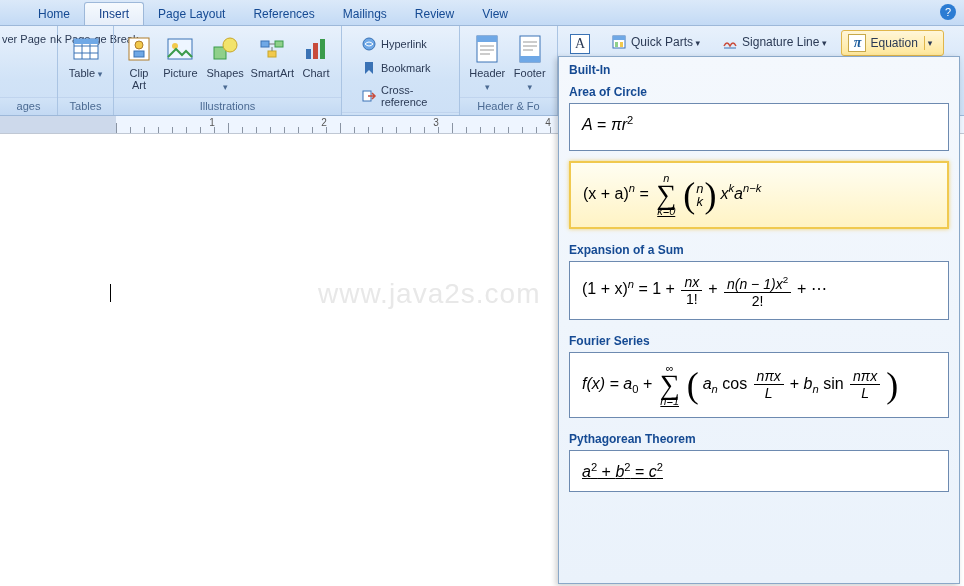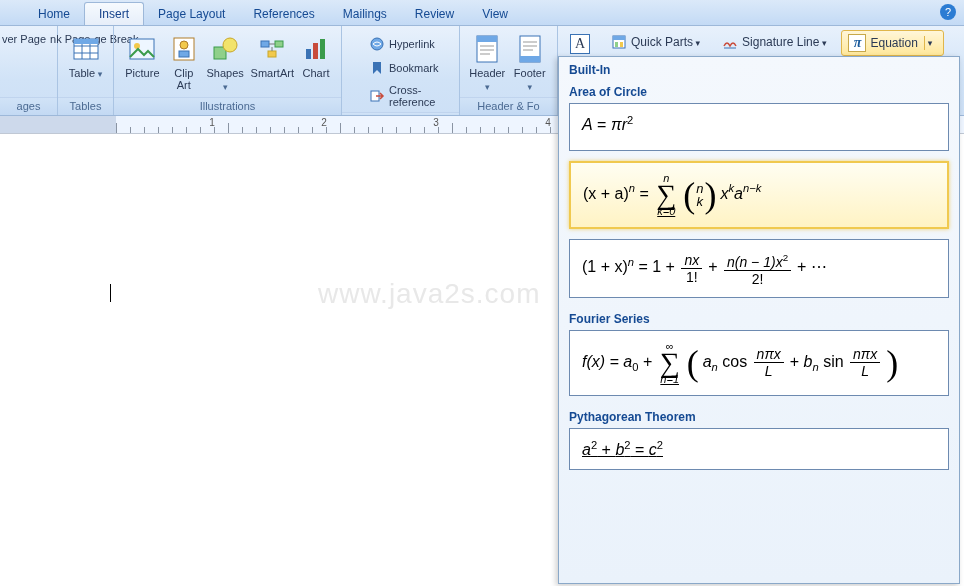--- a/index.html
+++ b/index.html
@@ -15,21 +15,21 @@
   .ribbon-body { height:90px; background:linear-gradient(#e8f1fc,#d1e3f7 60%,#cde0f6); border-bottom:1px solid #9db8d9; display:flex; position:relative; overflow:hidden; }
   .ribbon-group { border-right:1px solid #aac4e3; display:flex; flex-direction:column; }
   .group-content { flex:1; display:flex; align-items:flex-start; padding:4px 6px 0 6px; }
   .group-label { font-size:11px; color:#4b6a92; text-align:center; padding:2px 0 3px 0; background:linear-gradient(#d1e3f7,#c3d9f3); border-top:1px solid #c0d4ee; white-space:nowrap; overflow:hidden; }
 
   .big-btn { display:flex; flex-direction:column; align-items:center; justify-content:flex-start; width:48px; text-align:center; font-size:11px; color:#2b3a55; cursor:pointer; padding:2px 2px; border:1px solid transparent; border-radius:3px; }
   .big-btn .ico { width:32px; height:32px; margin-bottom:2px; display:flex; align-items:center; justify-content:center; }
   .big-btn .lbl { line-height:12px; }
   .big-btn .dd::after { content:" \25BE"; font-size:9px; color:#4b6a92; }
 
-  .small-btn { display:flex; align-items:center; font-size:11px; color:#2b3a55; padding:2px 4px; cursor:pointer; border:1px solid transparent; border-radius:2px; margin:1px 16px; }
+  .small-btn { display:flex; align-items:center; font-size:11px; color:#2b3a55; padding:2px 4px; cursor:pointer; border:1px solid transparent; border-radius:2px; margin:1px 8px; }
   .small-btn .sico { width:16px; height:16px; margin-right:4px; display:flex; align-items:center; justify-content:center; }
 
   .leftcol { display:flex; flex-direction:row; padding:4px 4px 0 0; font-size:11px; }
   .leftcol .leftlink { color:#2b3a55; padding:3px 2px; cursor:pointer; white-space:nowrap; }
 
   
   .right-seg { display:flex; align-items:flex-start; padding:4px 6px; }
   .qp-btn { display:flex; align-items:center; font-size:12px; color:#2b3a55; padding:3px 6px; border:1px solid transparent; border-radius:3px; cursor:pointer; margin-right:8px; }
   .qp-btn .sico { width:16px; height:16px; margin-right:4px; display:flex;align-items:center;justify-content:center;}
   .qp-btn .dd::after { content:" \25BE"; font-size:9px; }
@@ -122,39 +122,39 @@
             </svg>
         </span>
         <span class="lbl dd">Table</span>
       </div>
     </div>
     <div class="group-label">Tables</div>
   </div>
 
   <div class="ribbon-group" style="width:228px;">
     <div class="group-content">
+      <div class="big-btn" style="width:40px">
+        <span class="ico">
+            <svg width="28" height="28">
+              <rect x="4" y="3" width="20" height="22" fill="#fff" stroke="#b07d2a"></rect>
+              <circle cx="14" cy="10" r="4" fill="#f2c94c" stroke="#b07d2a"></circle>
+              <rect x="9" y="16" width="10" height="6" fill="#6fa8e6" stroke="#3a72b5"></rect>
+            </svg>
+          </span>
+        <span class="lbl">Clip Art</span>
+      </div>
       <div class="big-btn">
         <span class="ico">
             <svg width="28" height="28">
               <rect x="2" y="4" width="24" height="20" fill="#eef6ff" stroke="#3a72b5"></rect>
               <circle cx="9" cy="11" r="3" fill="#f2c94c"></circle>
               <polyline points="2,22 10,14 16,20 20,16 26,22" fill="none" stroke="#3a9b4b" stroke-width="2"></polyline>
             </svg>
           </span>
         <span class="lbl">Picture</span>
-      </div>
-      <div class="big-btn" style="width:40px">
-        <span class="ico">
-            <svg width="28" height="28">
-              <rect x="4" y="3" width="20" height="22" fill="#fff" stroke="#b07d2a"></rect>
-              <circle cx="14" cy="10" r="4" fill="#f2c94c" stroke="#b07d2a"></circle>
-              <rect x="9" y="16" width="10" height="6" fill="#6fa8e6" stroke="#3a72b5"></rect>
-            </svg>
-          </span>
-        <span class="lbl">Clip Art</span>
       </div>
       <div class="big-btn">
         <span class="ico">
             <svg width="28" height="28">
               <rect x="3" y="12" width="12" height="12" fill="#8fd08a" stroke="#3a9b4b"></rect>
               <circle cx="19" cy="10" r="7" fill="#f2e36b" stroke="#c8a62a"></circle>
             </svg>
           </span>
         <span class="lbl dd">Shapes</span>
       </div>
@@ -336,20 +336,21 @@
     <i>A</i><span> = </span><i>π</i><i>r</i><sup>2</sup>
   </div>
 
   <div class="eq-box sel">
     <span>(x + a)</span><sup><i>n</i></sup><span> = </span>
     <span class="sum"><span class="top"><i>n</i></span><span class="sym">∑</span><span class="bot"><i>k=0</i></span></span>
     <span class="paren-l">(</span><span class="binom"><span class="top"><i>n</i></span><span class="bot"><i>k</i></span></span><span class="paren-r">)</span>
     <i>x</i><sup><i>k</i></sup><i>a</i><sup><i>n−k</i></sup>
   </div>
 
+  <div class="gallery-title">Expansion of a Sum</div>
   <div class="eq-box">
     <span>(1 + x)</span><sup><i>n</i></sup><span> = 1 + </span>
     <span class="frac"><span class="num"><i>nx</i></span><span class="den">1!</span></span>
     <span> + </span>
     <span class="frac"><span class="num"><i>n(n − 1)x</i><sup>2</sup></span><span class="den">2!</span></span>
     <span> + ⋯</span>
   </div>
 
   <div class="gallery-title">Fourier Series</div>
   <div class="eq-box">

